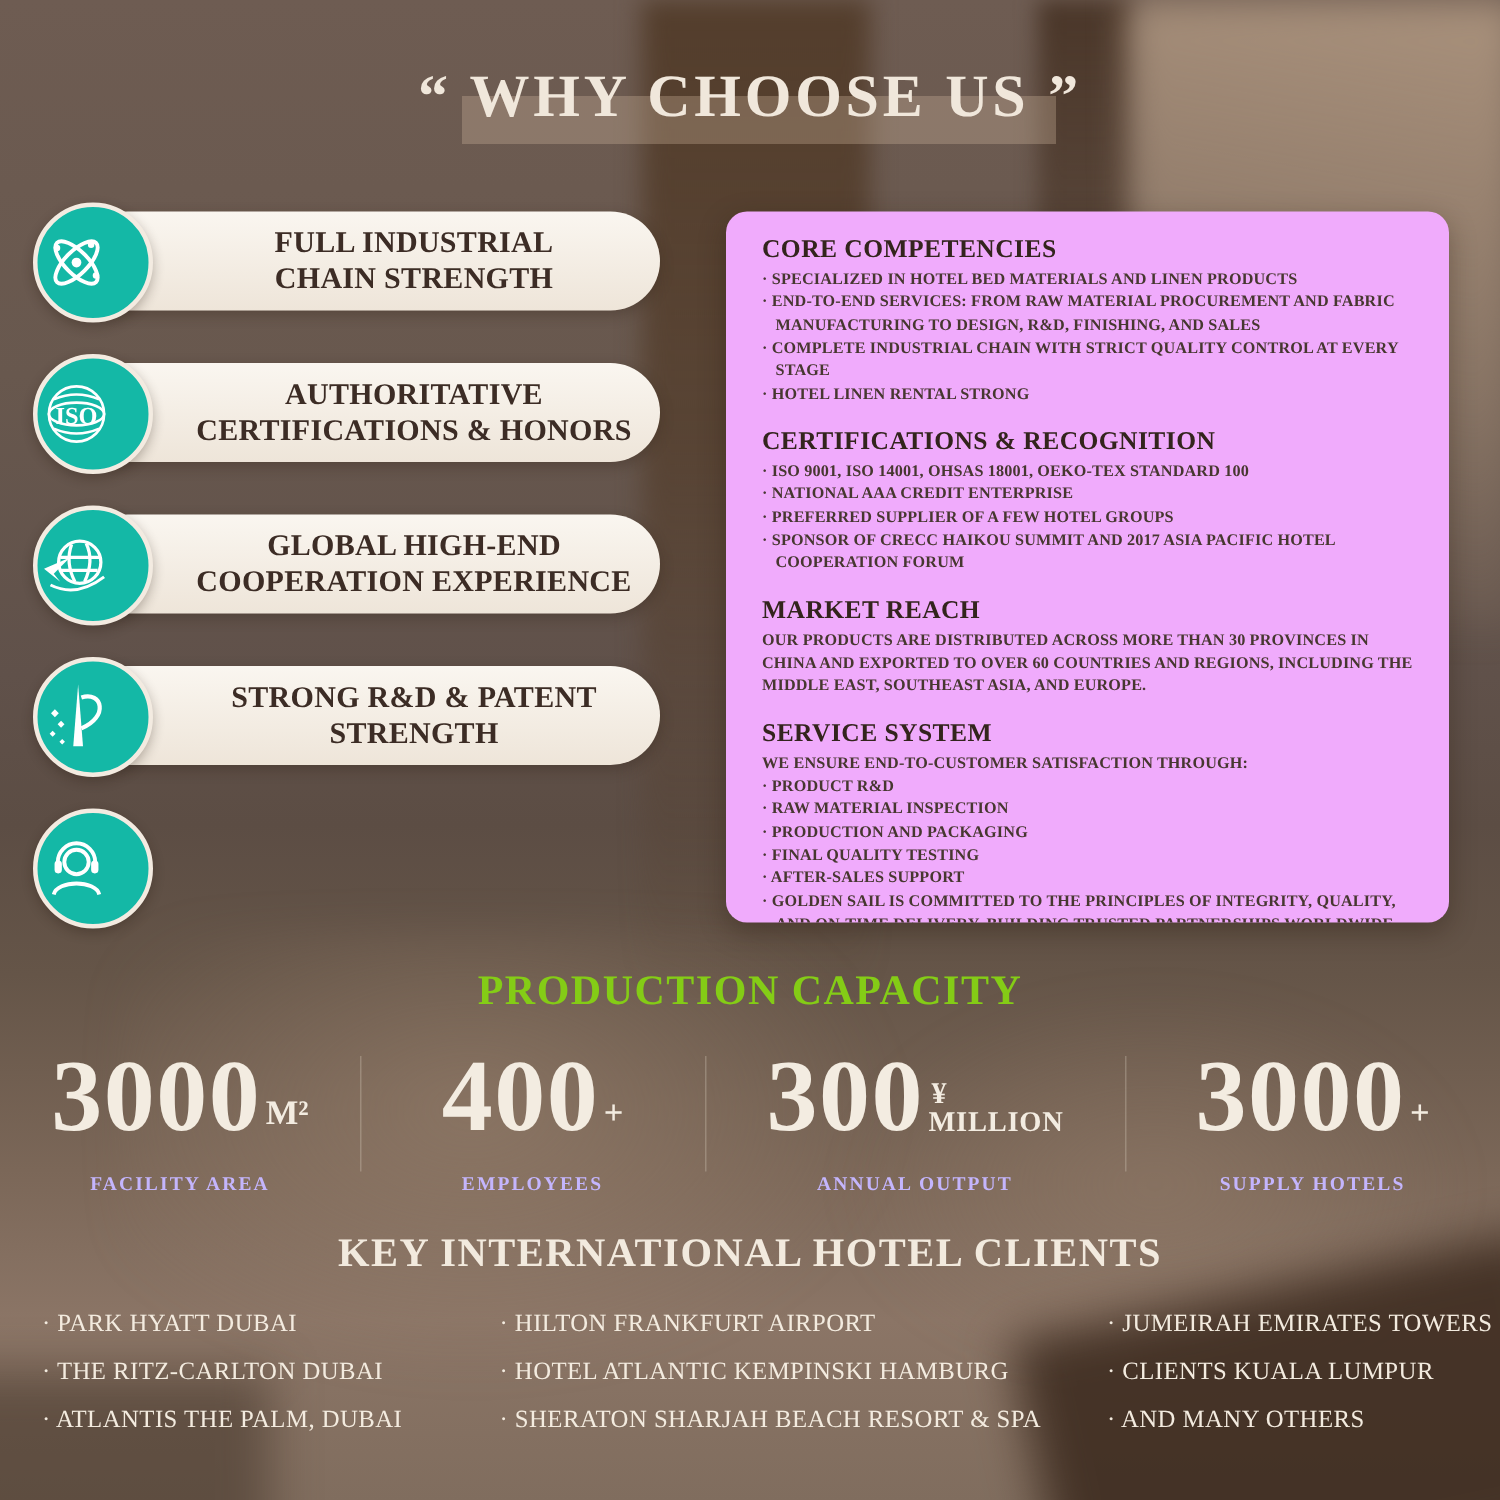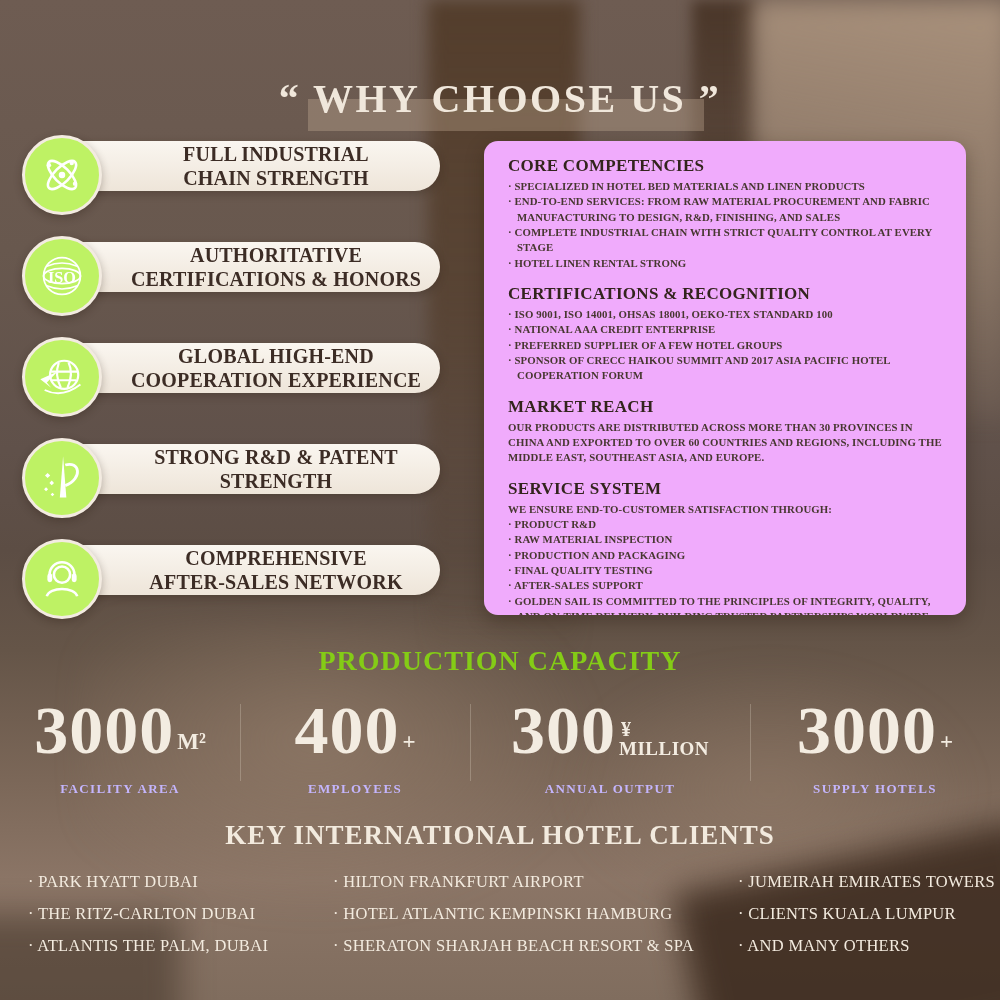--- a/index.html
+++ b/index.html
@@ -21,39 +21,39 @@
   .bg-pillow-1 { left: 80px; top: 620px; width: 520px; height: 300px;
     background: radial-gradient(ellipse at 45% 40%, rgba(158,134,114,0.5), rgba(158,134,114,0) 70%); filter: blur(14px); }
   .bg-pillow-2 { left: 560px; top: 660px; width: 420px; height: 260px;
     background: radial-gradient(ellipse at 50% 50%, rgba(150,127,108,0.45), rgba(150,127,108,0) 70%); filter: blur(14px); }
   .bg-corner-br { right: -50px; bottom: -55px; width: 360px; height: 200px;
     background: rgba(58,40,28,0.85); transform: rotate(-12deg); filter: blur(16px); }
   .bg-corner-bl { left: -40px; bottom: -45px; width: 220px; height: 130px;
     background: rgba(72,56,45,0.6); filter: blur(16px); }
 
   
-  .title-wrap { position: absolute; top: 42px; left: 0; width: 1000px; text-align: center; margin-top: 35px; }
+  .title-wrap { position: absolute; top: 42px; left: 0; width: 1000px; text-align: center; }
   .title-bar { position: absolute; left: 308px; top: 22px; width: 396px; height: 32px;
     background: rgba(208,182,160,0.32); }
   .page-title { position: relative; font-size: 40px; font-weight: bold; color: #f0e7db;
     letter-spacing: 2.5px; line-height: 1.1; }
 
   
   .features { position: absolute; left: 22px; top: 135px; width: 418px;
     display: flex; flex-direction: column; gap: 21px; }
   .feature { position: relative; height: 80px; }
-  .pill { position: absolute; left: 30px; right: 0; top: 6px; height: 50px;
+  .pill { position: absolute; left: 30px; right: 0; top: 6px; height: 66px;
     background: linear-gradient(180deg, #faf6f0, #eee5d9); border-radius: 34px;
     box-shadow: 0 3px 9px rgba(40,25,15,0.28);
     display: flex; align-items: center; padding-left: 60px; }
   .pill-label { flex: 1; text-align: center; font-size: 20px; font-weight: bold;
     color: #3c2c25; line-height: 1.22; white-space: pre-line; letter-spacing: 0.2px; }
   .badge { position: absolute; left: 0; top: 0; width: 80px; height: 80px; border-radius: 50%;
-    background: #bef264; border: 3px solid #f3ebe1; box-shadow: 0 3px 8px rgba(40,25,15,0.3);
-    display: flex; align-items: center; justify-content: center; z-index: 2; text-decoration: underline; }
+    background: #14b8a6; border: 3px solid #f3ebe1; box-shadow: 0 3px 8px rgba(40,25,15,0.3);
+    display: flex; align-items: center; z-index: 2; text-decoration: underline; }
   .badge svg { width: 52px; height: 52px; }
 
   
   .panel { position: absolute; left: 484px; top: 141px; width: 482px; height: 474px;
     background: #f0abfc; border-radius: 14px; box-shadow: 0 6px 18px rgba(40,25,15,0.35);
     padding: 15px 22px 14px 24px; overflow: hidden; }
   .panel section { margin-bottom: 13px; }
   .panel h2 { font-size: 17px; font-weight: bold; color: #33241d; letter-spacing: 0.3px; margin-bottom: 3px; }
   .panel p, .panel li { font-size: 10.8px; color: #473730; line-height: 1.42; letter-spacing: 0.1px; font-weight: bold; }
   .panel ul { list-style: none; }
@@ -164,24 +164,20 @@
             <rect x="9" y="20" width="3.4" height="3.4" transform="rotate(45 10.7 21.7)"></rect>
             <rect x="13" y="27" width="3" height="3" transform="rotate(45 14.5 28.5)"></rect>
             <rect x="8" y="33" width="2.6" height="2.6" transform="rotate(45 9.3 34.3)"></rect>
             <rect x="14" y="38" width="2.4" height="2.4" transform="rotate(45 15.2 39.2)"></rect>
           </g>
         </svg>
       </div>
     </div>
 
     <div class="feature">
-      <div class="pill">
-        <span class="pill-label">COMPREHENSIVE
-AFTER-SALES NETWORK</span>
-      </div>
       <div class="badge">
         <svg viewBox="0 0 48 48" fill="none" stroke="#fff" stroke-width="2.4">
           <circle cx="24" cy="20" r="7.5"></circle>
           <path d="M10 40 C12 31 36 31 38 40"></path>
           <path d="M12.5 20 a11.5 11.5 0 0 1 23 0"></path>
           <rect x="10.5" y="19" width="4.5" height="8" rx="2.2" fill="#fff" stroke="none"></rect>
           <rect x="33" y="19" width="4.5" height="8" rx="2.2" fill="#fff" stroke="none"></rect>
         </svg>
       </div>
     </div>

